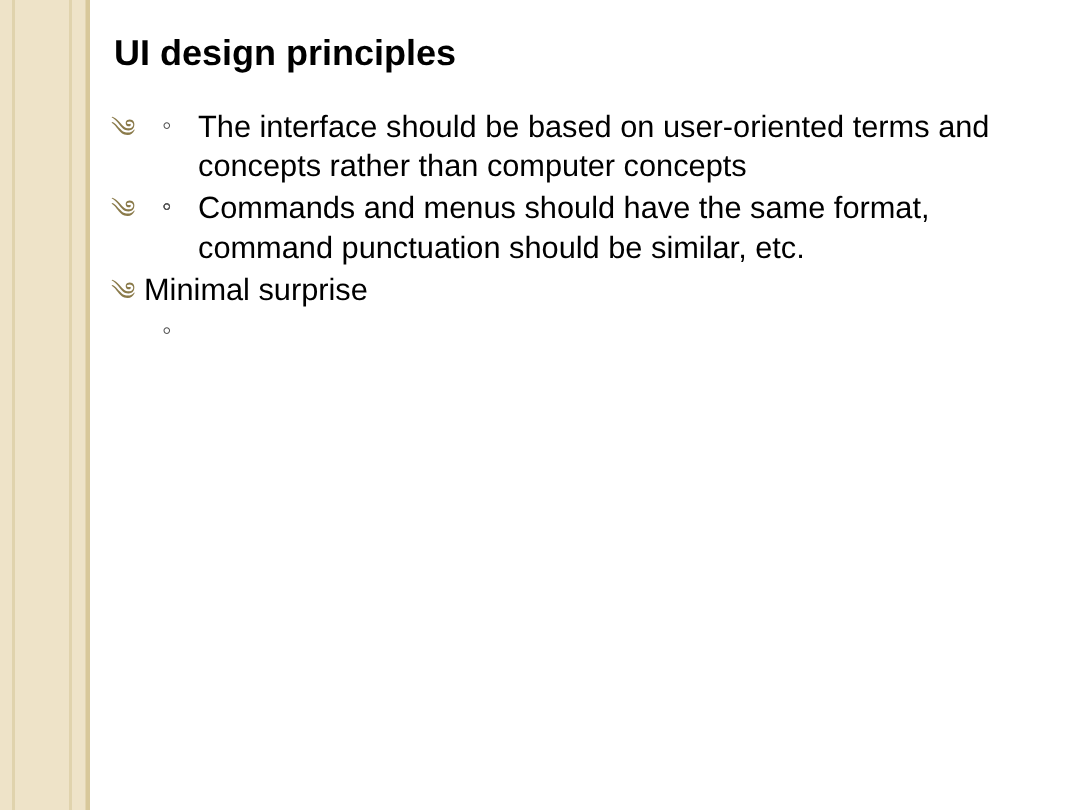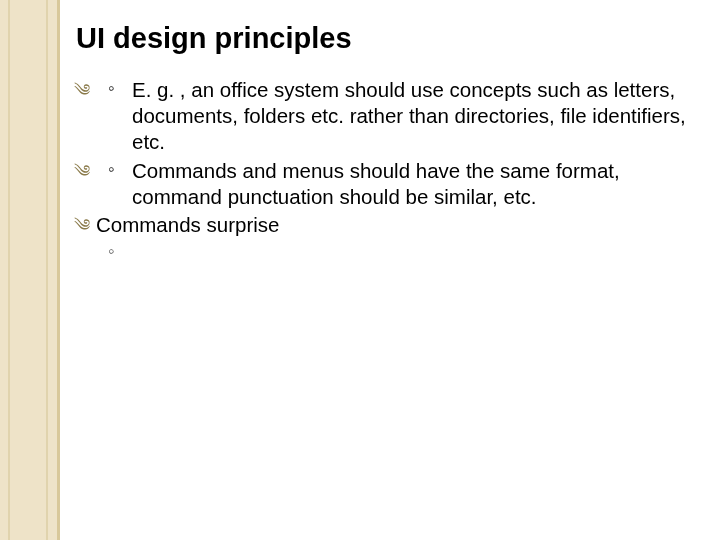--- a/index.html
+++ b/index.html
@@ -29,21 +29,21 @@
     border-left: 2px solid #e0d3ad;
     border-right: 2px solid #e0d3ad;
   }
   .slide {
     position: relative;
     z-index: 1;
     padding: 22px 20px 0 78px;
     color: #000;
   }
   .title {
-    font-size: 29px;
+    font-size: 24px;
     font-weight: bold;
     margin-bottom: 22px;
     margin-left: -2px;
   }
   .content {
     font-size: 20.5px;
     line-height: 1.28;
   }
   .l1 {
     position: relative;
@@ -79,39 +79,39 @@
 <div class="slide">
   <div class="title">UI design principles</div>
 
   <div class="content">
 
     <div class="l1">
       <span class="l1-bullet">༄</span>
     </div>
     <div class="l2">
       <span class="l2-bullet">◦</span>
+      <span>The interface should be based on user-oriented terms and concepts rather than computer concepts</span>
     </div>
     <div class="l2">
       <span class="l2-bullet">◦</span>
-      <span>E. g. , an office system should use concepts such as letters, documents, folders etc. rather than directories, file identifiers, etc.</span>
     </div>
 
     <div class="l1">
       <span class="l1-bullet">༄</span>
     </div>
     <div class="l2">
       <span class="l2-bullet">◦</span>
     </div>
     <div class="l2">
       <span class="l2-bullet">◦</span>
       <span>Commands and menus should have the same format, command punctuation should be similar, etc.</span>
     </div>
 
     <div class="l1">
       <span class="l1-bullet">༄</span>
-      <span>Commands surprise</span>
+      <span>Minimal surprise</span>
     </div>
     <div class="l2">
       <span class="l2-bullet">◦</span>
     </div>
 
   </div>
 </div>
 
 </body></html>

